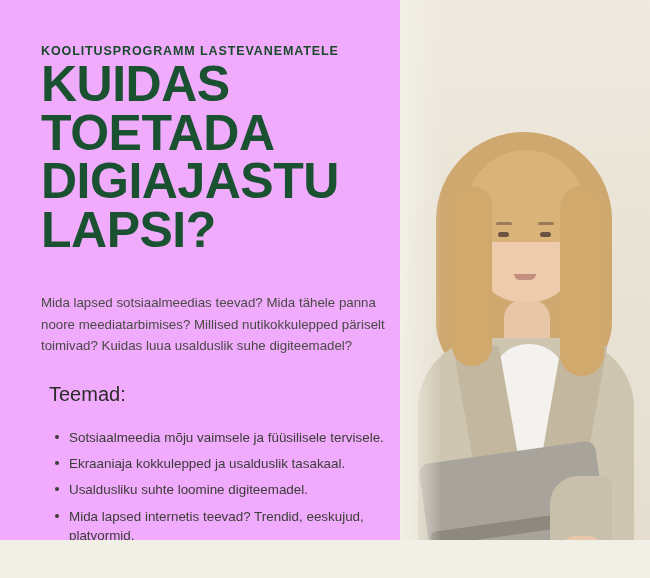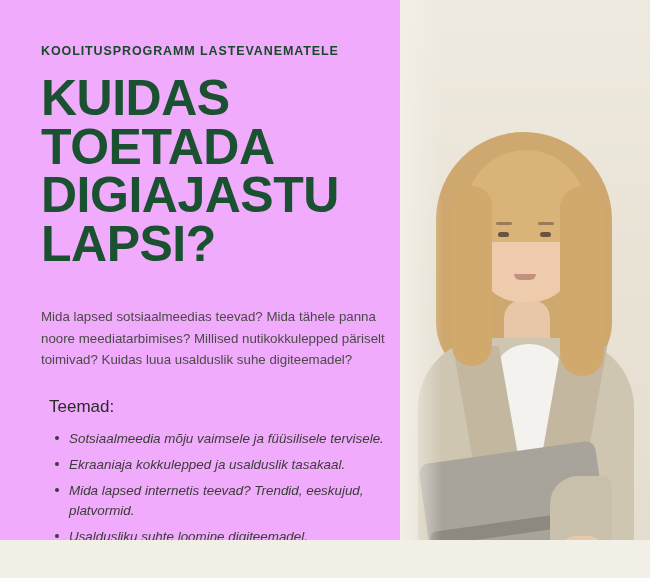--- a/index.html
+++ b/index.html
@@ -215,48 +215,47 @@
   }
   .eyebrow {
     margin-top: 44px;
     font-size: 12.5px;
     font-weight: bold;
     letter-spacing: 0.9px;
     color: #18492b;
     text-transform: uppercase;
   }
   .headline {
-    margin-top: 16px;
+    margin-top: 2px;
     font-size: 50px;
     line-height: 0.97;
     font-weight: bold;
     letter-spacing: -0.5px;
     color: #1a5130;
     text-transform: uppercase;
     max-width: 380px;
   }
   .lede {
     margin-top: 38px;
     width: 345px;
     font-size: 13.3px;
     line-height: 1.62;
     color: #4a4a46;
   }
   .topics-title {
     margin-top: 26px;
     margin-left: 8px;
-    font-size: 17px;
+    font-size: 20px;
     color: #2b2b28;
   }
   .topics {
-    margin: 12px 0 0 0;
+    margin: 22px 0 0 0;
     padding-left: 28px;
     width: 330px;
     list-style: none;
-    font-style: italic;
   }
   .topics li {
     position: relative;
     font-size: 13.4px;
     line-height: 1.45;
     color: #3c3c38;
     margin-bottom: 7px;
   }
   .topics li .bullet {
     position: absolute;
@@ -298,18 +297,18 @@
   </div>
 
   <div class="content">
     <div class="eyebrow">KOOLITUSPROGRAMM LASTEVANEMATELE</div>
     <h1 class="headline">KUIDAS TOETADA DIGIAJASTU LAPSI?</h1>
     <p class="lede">Mida lapsed sotsiaalmeedias teevad? Mida tähele panna noore meediatarbimises? Millised nutikokkulepped päriselt toimivad? Kuidas luua usalduslik suhe digiteemadel?</p>
     <div class="topics-title">Teemad:</div>
     <ul class="topics">
       <li><span class="bullet"></span><span>Sotsiaalmeedia mõju vaimsele ja füüsilisele tervisele.</span></li>
       <li><span class="bullet"></span><span>Ekraaniaja kokkulepped ja usalduslik tasakaal.</span></li>
+      <li><span class="bullet"></span><span>Usaldusliku suhte loomine digiteemadel.</span></li>
       <li><span class="bullet"></span><span>Mida lapsed internetis teevad? Trendid, eeskujud, platvormid.</span></li>
-      <li><span class="bullet"></span><span>Usaldusliku suhte loomine digiteemadel.</span></li>
     </ul>
   </div>
 
 </div>
 
 </body></html>

